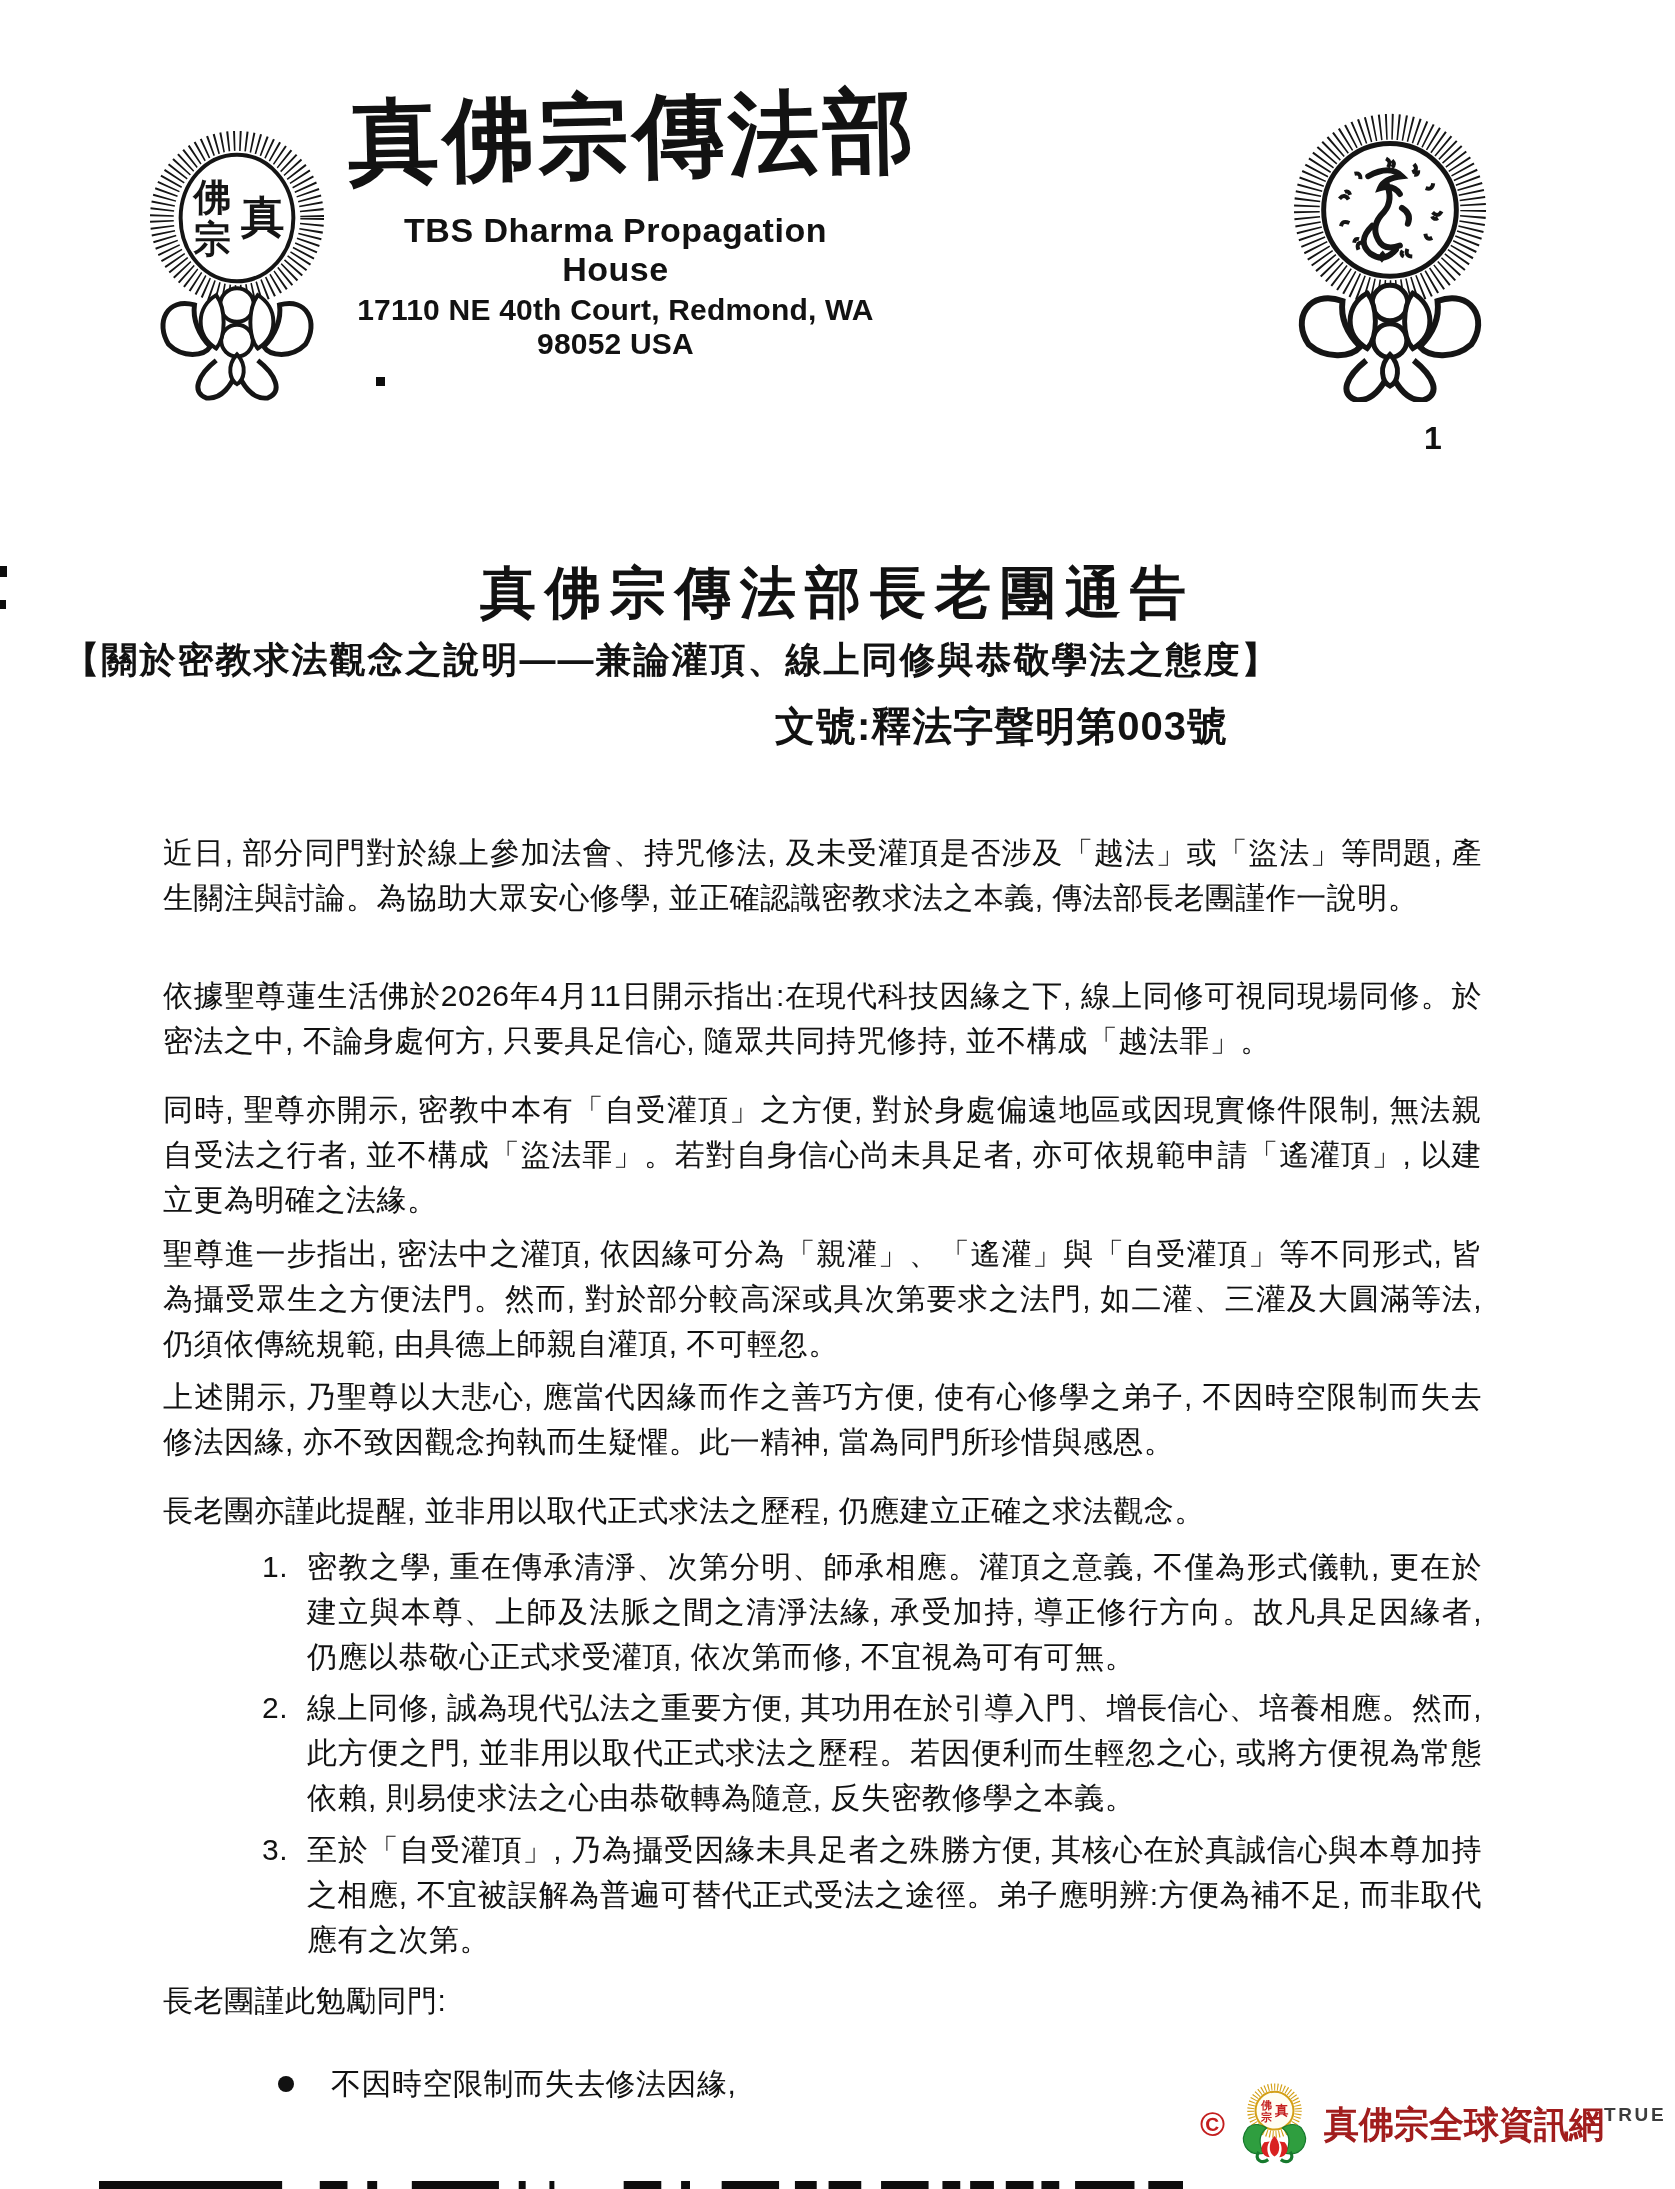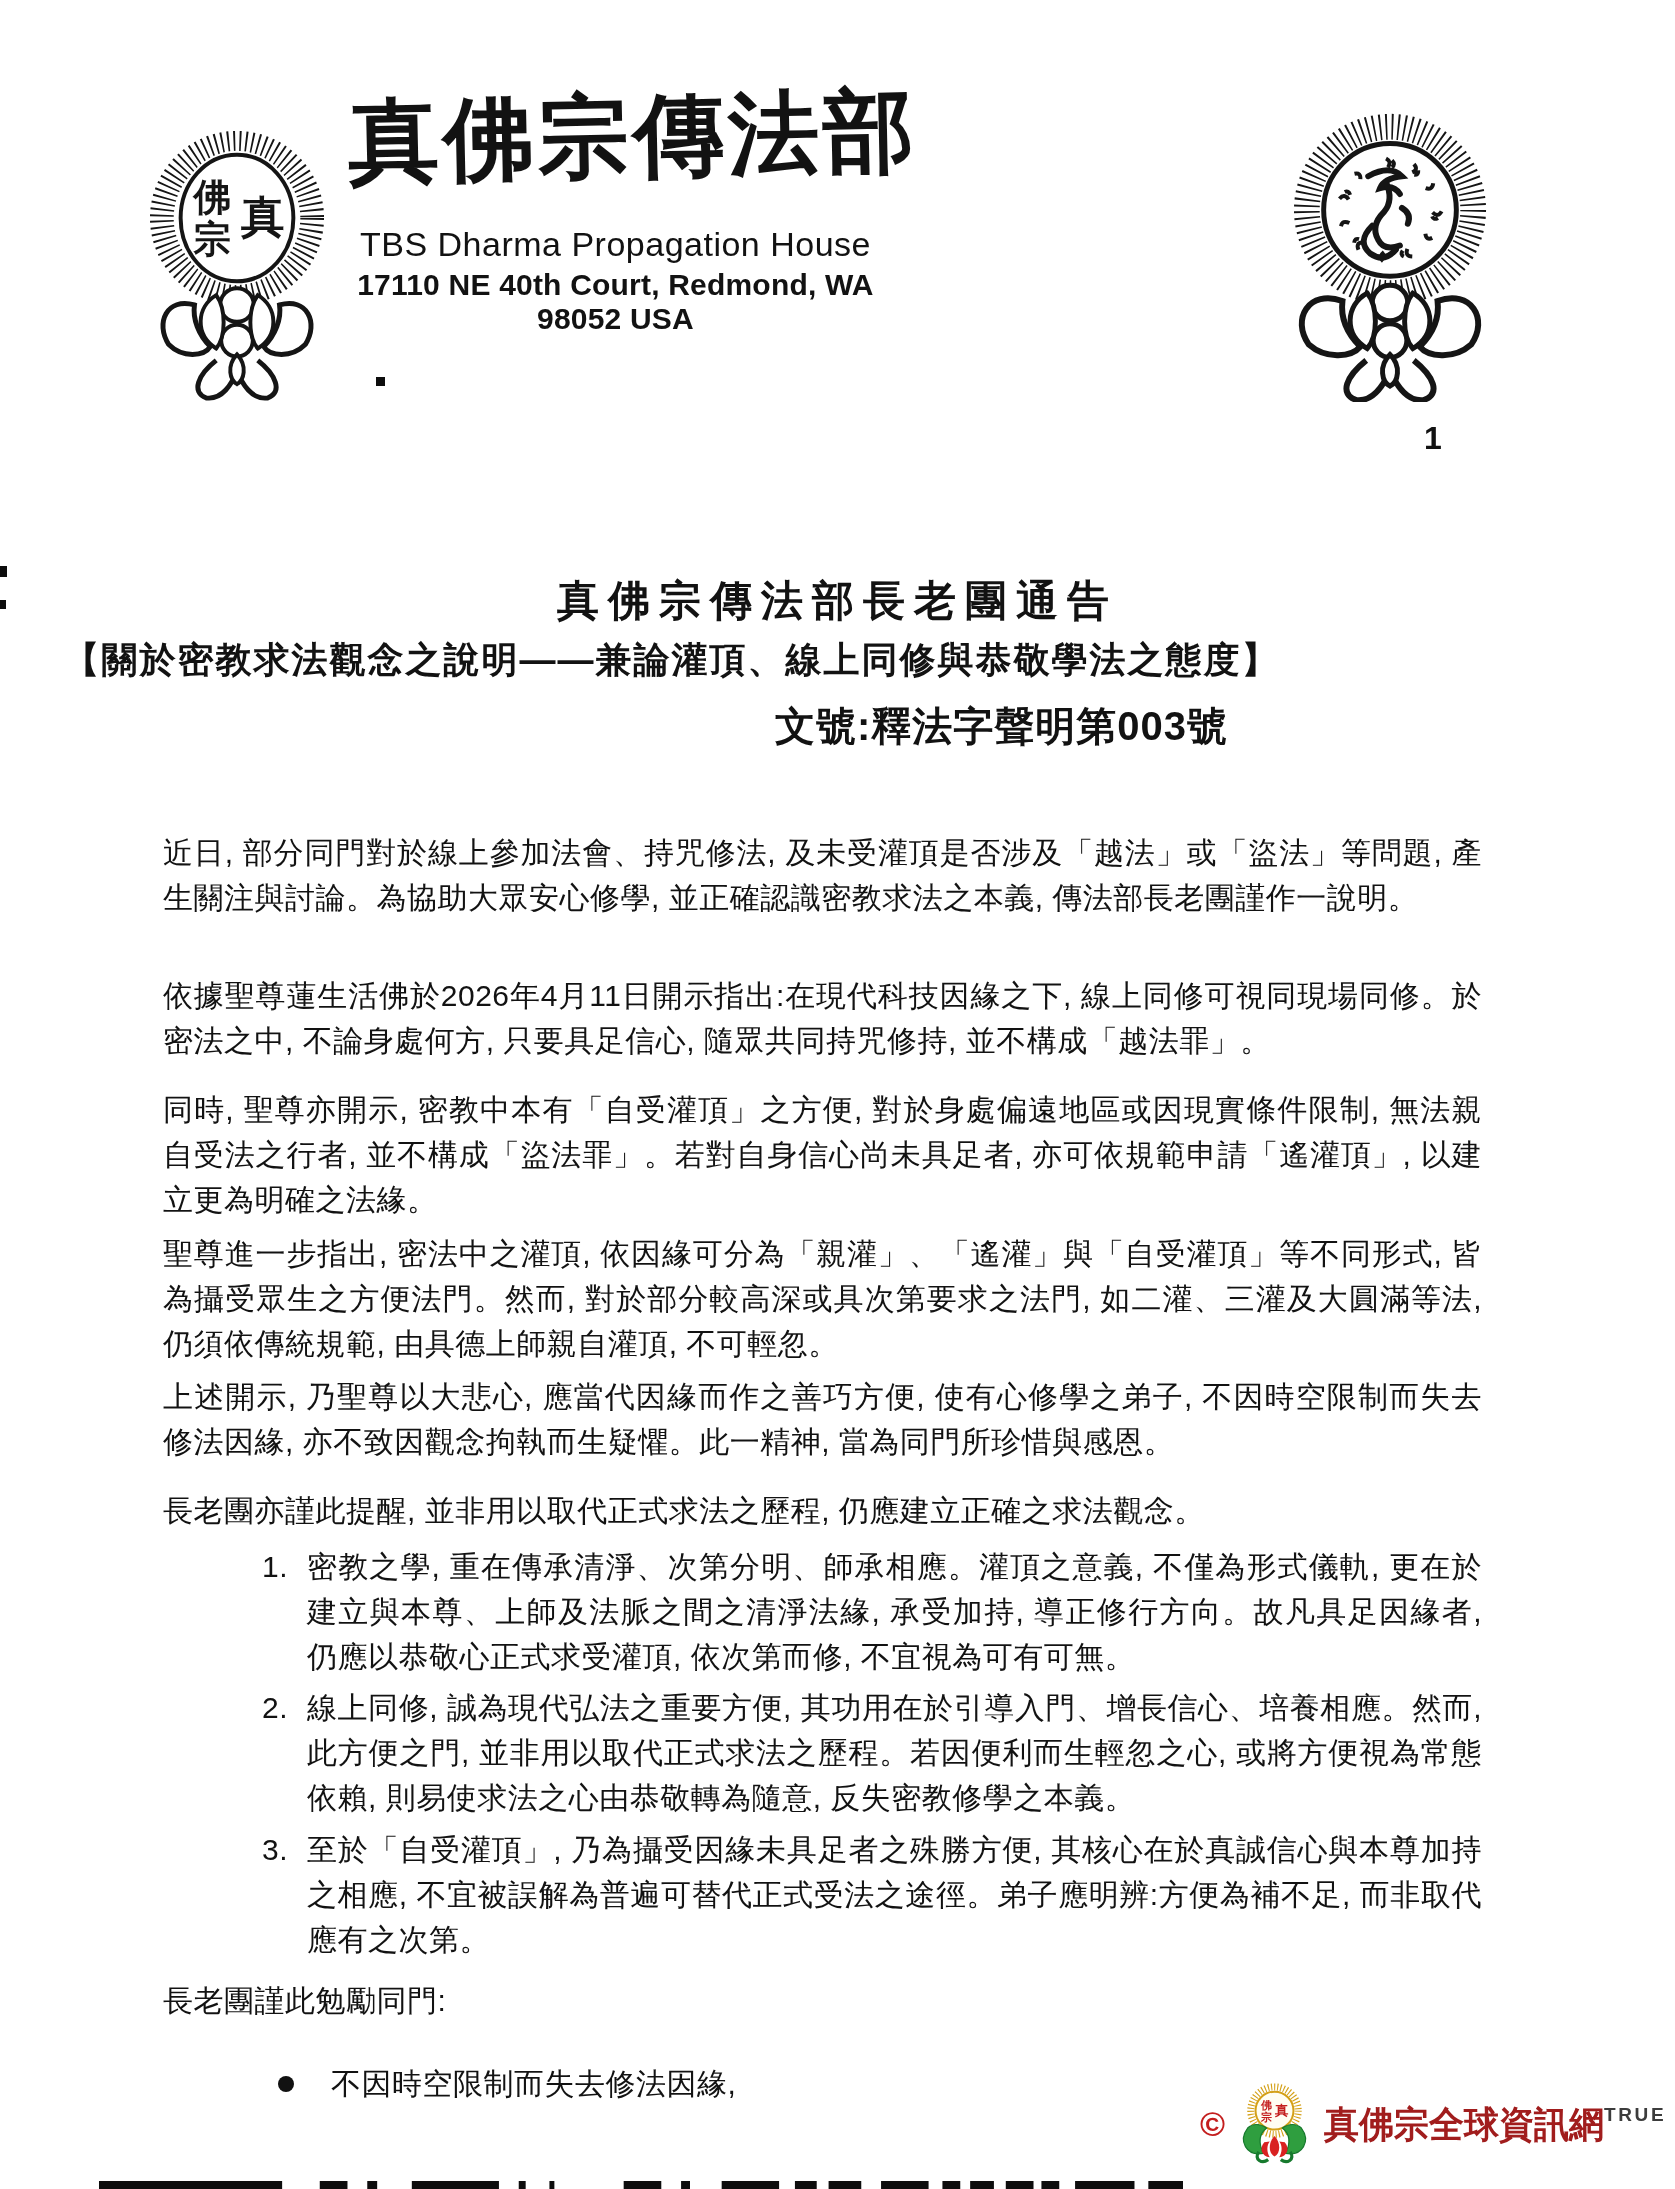--- a/index.html
+++ b/index.html
@@ -19,30 +19,30 @@
   .seal-right{left:1269px;top:99px;width:242px;height:303px;}
   .header-center{
     position:absolute;left:348px;top:71px;width:535px;
     text-align:center;
   }
   .calligraphy{
     font-size:91px;line-height:1.45;font-weight:600;
     letter-spacing:4px;transform:rotate(-1.2deg);
     white-space:nowrap;
   }
-  .org-name{font-size:34px;font-weight:normal;margin-top:22px;letter-spacing:0.5px;}
+  .org-name{font-size:34px;font-weight:bold;margin-top:8px;letter-spacing:0.5px;}
   .org-address{font-size:30px;font-weight:600;margin-top:4px;letter-spacing:0.2px;}
   .page-number{
     position:absolute;left:1424px;top:420px;
     font-size:32px;font-weight:bold;
   }
   
   .doc-title{
-    position:absolute;left:0;top:573px;width:1675px;
-    text-align:center;font-size:42px;font-weight:bold;letter-spacing:9px;
+    position:absolute;left:0;top:556px;width:1675px;
+    text-align:center;font-size:56px;font-weight:bold;letter-spacing:9px;
   }
   .doc-subtitle{
     position:absolute;left:0;top:636px;width:1343px;
     text-align:center;font-size:36px;font-weight:bold;letter-spacing:2px;
   }
   .doc-number{
     position:absolute;right:447px;top:699px;
     font-size:40px;font-weight:600;letter-spacing:1px;
   }
   

